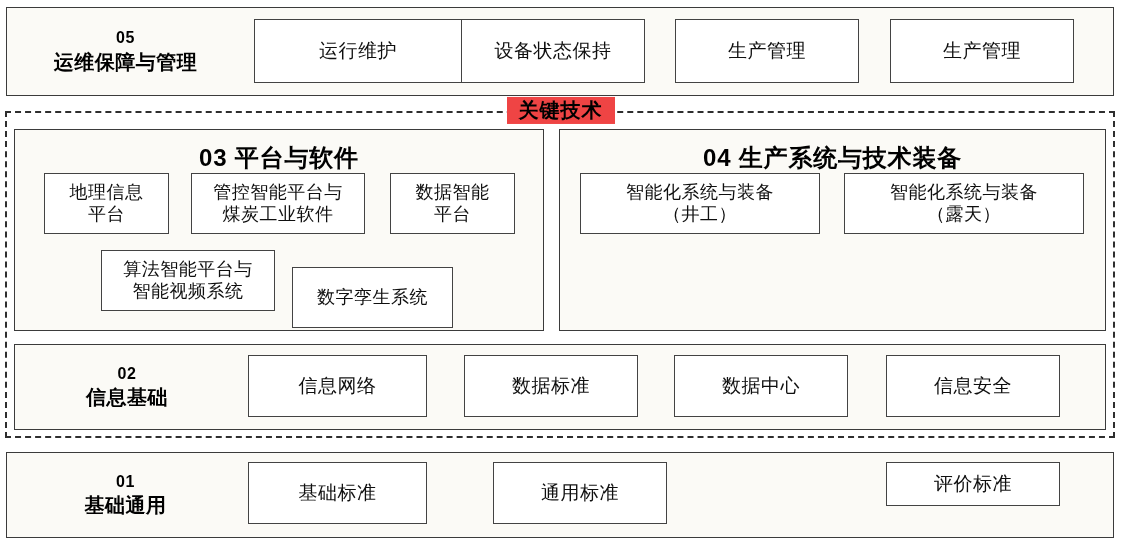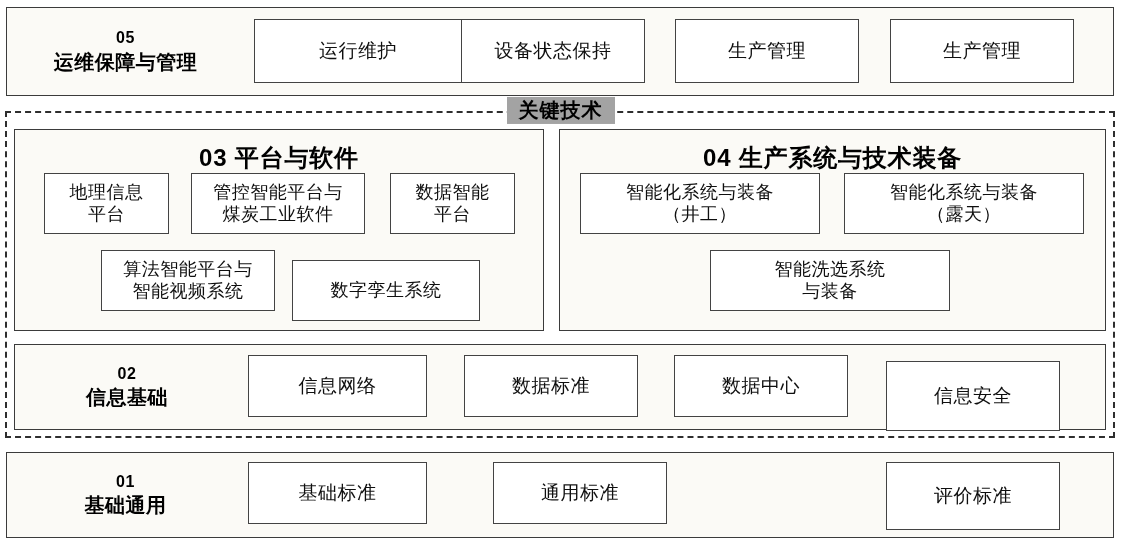--- a/index.html
+++ b/index.html
@@ -60,21 +60,21 @@
     left: 5px; top: 111px;
     width: 1110px; height: 327px;
     border: 2px dashed #2e2e2e;
     background: transparent;
   }
   #key-band-label {
     position: absolute;
     left: 50%;
     top: 111px;
     transform: translate(-50%, -52%);
-    background: #a3a3a3;
+    background: #ef4444;
     padding: 0 12px;
     font-size: 20px;
     font-weight: bold;
     letter-spacing: 1px;
     color: #000;
     white-space: nowrap;
     z-index: 5;
   }
 
   
@@ -113,49 +113,47 @@
   </div>
 
   <div class="box small" style="left:44px; top:173px; width:125px; height:61px;">地理信息
 平台</div>
   <div class="box small" style="left:191px; top:173px; width:174px; height:61px;">管控智能平台与
 煤炭工业软件</div>
   <div class="box small" style="left:390px; top:173px; width:125px; height:61px;">数据智能
 平台</div>
   <div class="box small" style="left:101px; top:250px; width:174px; height:61px;">算法智能平台与
 智能视频系统</div>
-  <div class="box small" style="left:292px; top:260px; width:188px; height:61px;font-family:Liberation Serif, serif;">数字孪生系统</div>
+  <div class="box small" style="left:292px; top:267px; width:161px; height:61px;font-family:Liberation Serif, serif;">数字孪生系统</div>
 
   <div class="panel" style="left:559px; top:129px; width:547px; height:202px;padding-left:47px;">
     <div class="group-title" style="top:12px;">04 生产系统与技术装备</div>
   </div>
 
   <div class="box small" style="left:580px; top:173px; width:240px; height:61px;">智能化系统与装备
 （井工）</div>
   <div class="box small" style="left:844px; top:173px; width:240px; height:61px;">智能化系统与装备
 （露天）</div>
-  <div class="box small" style="left:710px; top:250px; width:240px; height:61px;">智能洗选系统
-与装备</div>
 
   <div class="panel" style="left:14px; top:344px; width:1092px; height:86px;"></div>
 
   <div class="stage-label" style="left:22px; top:344px; width:210px; height:86px;">
     <span class="num">02</span>
     <span class="name">信息基础</span>
   </div>
 
   <div class="box" style="left:248px; top:355px; width:179px; height:62px;">信息网络</div>
   <div class="box" style="left:464px; top:355px; width:174px; height:62px;">数据标准</div>
   <div class="box" style="left:674px; top:355px; width:174px; height:62px;">数据中心</div>
-  <div class="box" style="left:886px; top:355px; width:174px; height:70px;margin-top:6px;">信息安全</div>
+  <div class="box" style="left:886px; top:355px; width:174px; height:62px;">信息安全</div>
 
   <div class="panel" style="left:6px; top:452px; width:1108px; height:86px;"></div>
 
   <div class="stage-label" style="left:18px; top:452px; width:215px; height:86px;">
     <span class="num">01</span>
     <span class="name">基础通用</span>
   </div>
 
   <div class="box" style="left:248px; top:462px; width:179px; height:62px;">基础标准</div>
   <div class="box" style="left:452px; top:462px; width:174px; height:62px;margin-left:41px;">通用标准</div>
-  <div class="box" style="left:886px; top:462px; width:174px; height:68px;">评价标准</div>
+  <div class="box" style="left:886px; top:462px; width:174px; height:44px;">评价标准</div>
 
 </div>
 
 </body></html>

